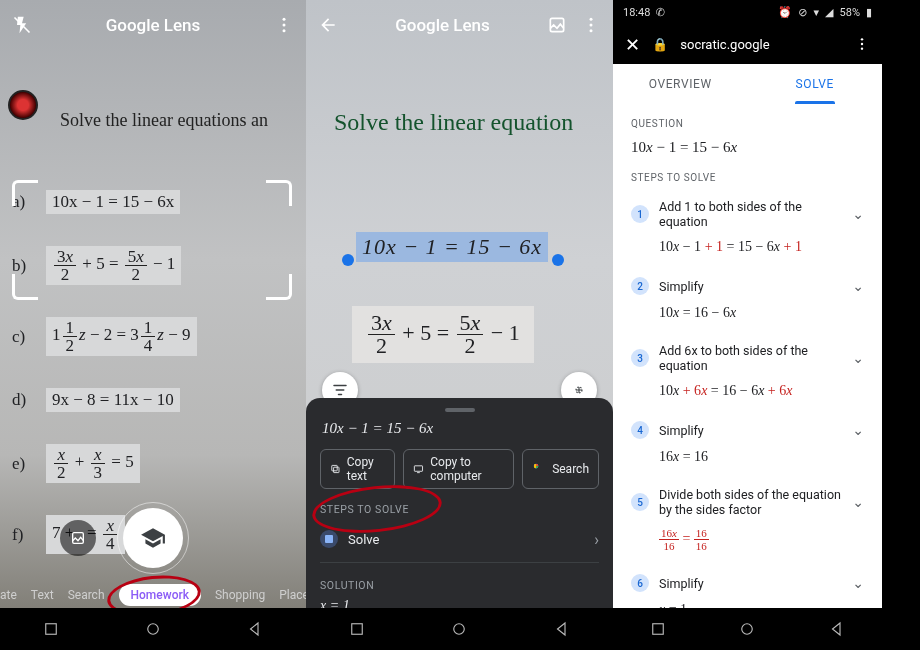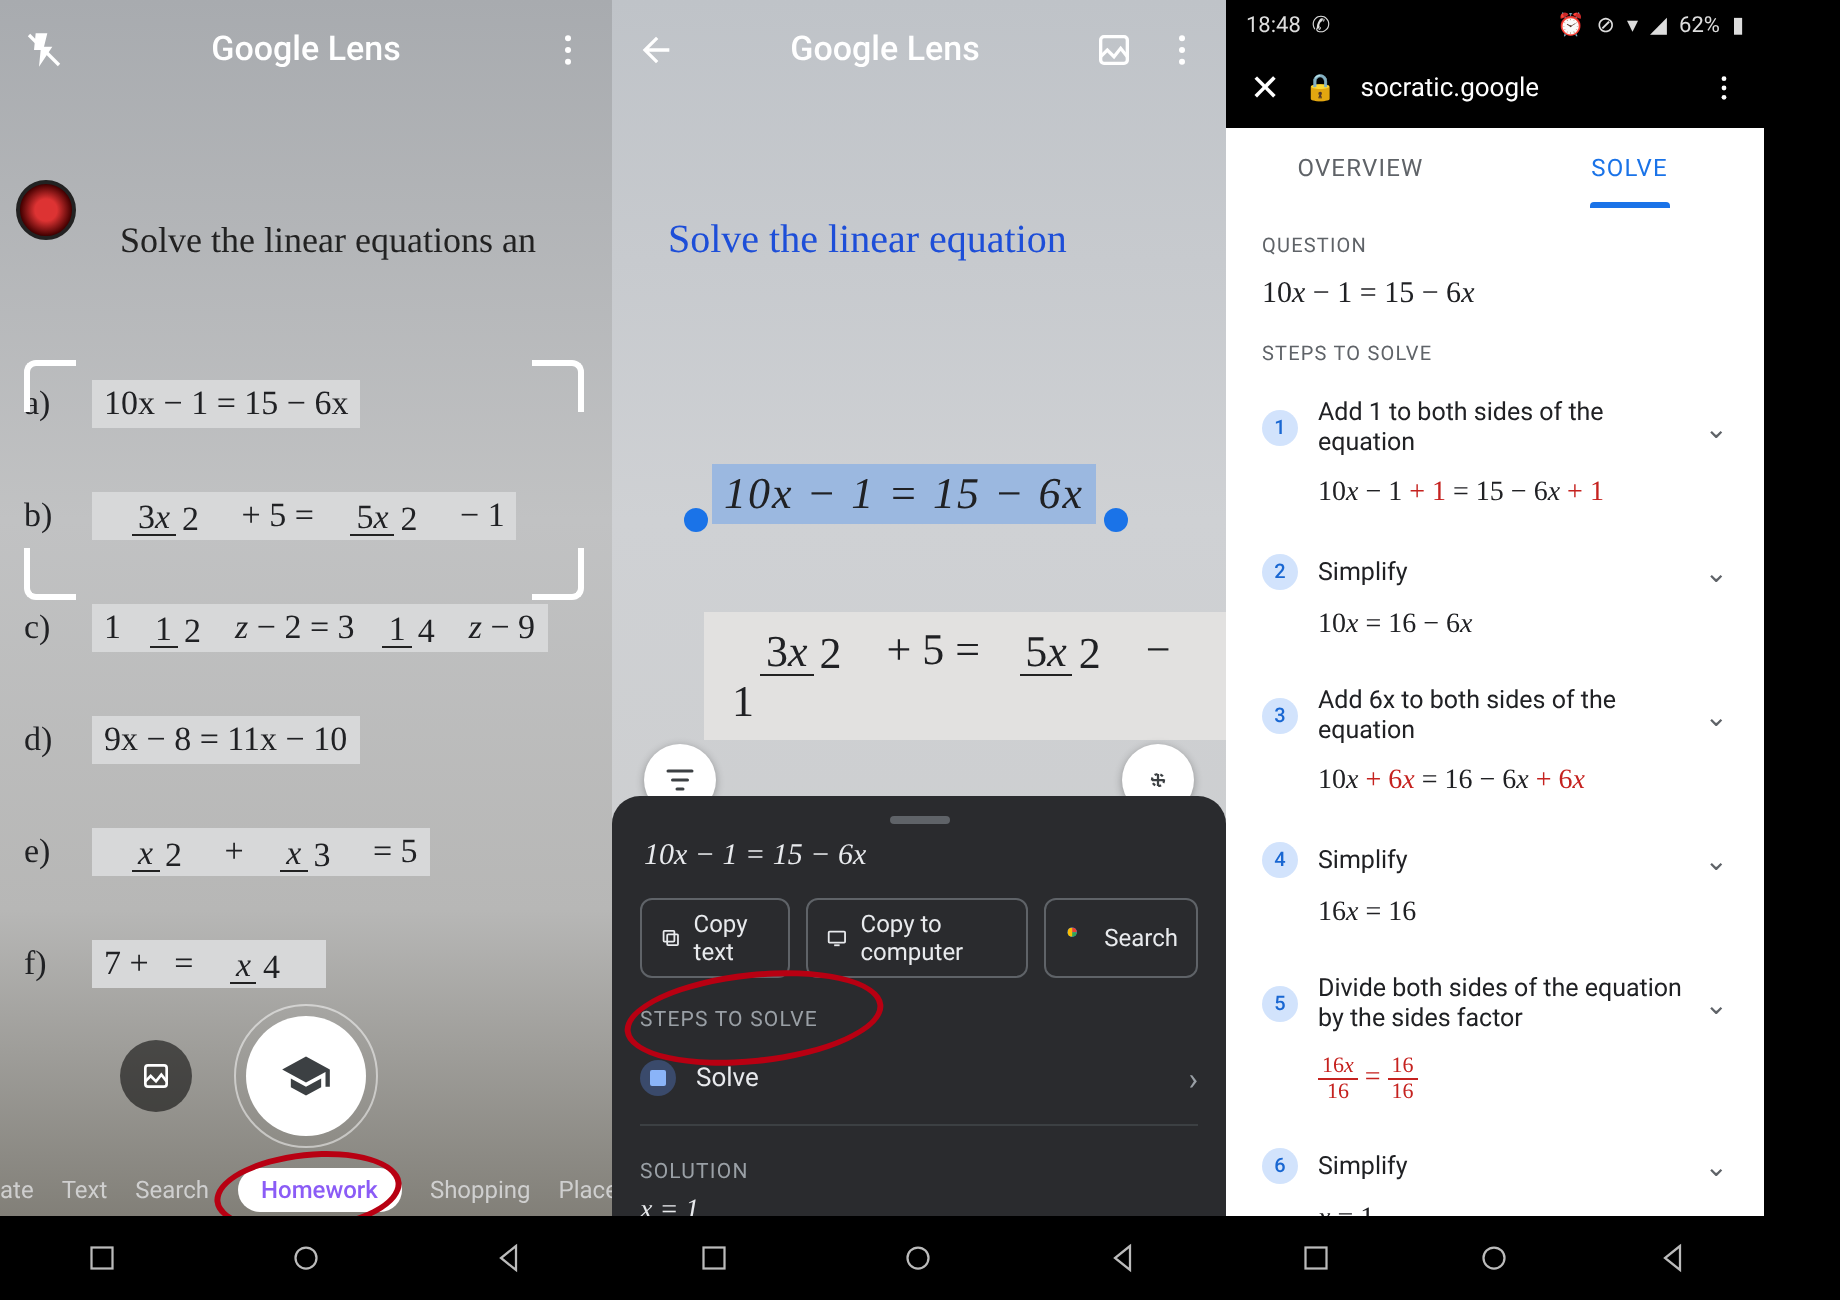--- a/index.html
+++ b/index.html
@@ -15,41 +15,41 @@
   .pane1 .topbar, .pane2 .topbar { color:#fff;gap:28px; }
   .title { font-size:17px; font-weight:500; }
   .icon { width:20px; height:20px; display:inline-flex; align-items:center; justify-content:center; fill:#fff; color:#fff; }
   .right-icons { display:flex; gap:14px; align-items:center; }
   .headline { position:absolute; top:110px; left:60px; right:0; font-family: "Times New Roman", serif; font-size:18px; color:#222; white-space:nowrap; overflow:hidden; }
   .rec-badge { position:absolute; top:90px; left:8px; width:30px; height:30px; border-radius:50%; background:radial-gradient(circle,#d33 30%,#400 70%); border:2px solid #222; }
   .eq-list { position:absolute; top:190px; left:12px; right:12px; font-family:"Times New Roman",serif; font-size:17px; }
   .eq-row { display:flex; align-items:center; margin-bottom:32px; }
   .eq-label { width:34px; }
   .eq-body { background:#d7d8d9; padding:2px 6px; display:inline-block; }
-  .frac { display:inline-flex; flex-direction:row; align-items:center; vertical-align:middle; margin:0 14px; line-height:1; }
+  .frac { display:inline-flex; flex-direction:column; align-items:center; vertical-align:middle; margin:0 2px; line-height:1; }
   .frac .n { border-bottom:1px solid #222; padding:0 3px; }
   .frac .d { padding:0 3px; }
   .crop { position:absolute; top:180px; left:12px; width:280px; height:120px; pointer-events:none; }
   .crop span { position:absolute; width:26px; height:26px; border:3px solid #fff; }
   .crop .tl{top:0;left:0;border-right:none;border-bottom:none;border-top-left-radius:6px;}
   .crop .tr{top:0;right:0;border-left:none;border-bottom:none;border-top-right-radius:6px;}
   .crop .bl{bottom:0;left:0;border-right:none;border-top:none;border-bottom-left-radius:6px;}
   .crop .br{bottom:0;right:0;border-left:none;border-top:none;border-bottom-right-radius:6px;}
   .big-shutter { position:absolute; bottom:82px; left:50%; transform:translateX(-50%); width:60px; height:60px; border-radius:50%; background:#fff; display:flex; align-items:center; justify-content:center; z-index:4; }
   .big-shutter::before{content:"";position:absolute;inset:-6px;border:1px solid rgba(255,255,255,.5);border-radius:50%;}
   .gallery-chip { position:absolute; bottom:94px; left:60px; width:36px; height:36px; border-radius:50%; background:rgba(0,0,0,.55); display:flex; align-items:center; justify-content:center; z-index:4;}
   .modes { position:absolute; bottom:44px; left:0; right:0; display:flex; gap:14px; justify-content:center; align-items:center; color:#cfcfcf; font-size:12px; z-index:4;}
   .mode-active { background:#fff; color:#8b5cf6; padding:4px 12px; border-radius:14px; font-weight:500; }
   .ellipse { position:absolute; border:3px solid #b80012; border-radius:50%; transform:rotate(-6deg); pointer-events:none; z-index:6;}
   .pane1 .ellipse { bottom:34px; left:107px; width:94px; height:40px; }
   .navbar { position:absolute; bottom:0; left:0; right:0; height:42px; background:#000; display:flex; justify-content:space-around; align-items:center; z-index:10;}
   .nav-icon { width:18px; height:18px; stroke:#bbb; fill:none; stroke-width:1.5; }
   
   .p2-bg { background:linear-gradient(#bfc3c8,#cfd1d4 40%,#cacbcb); }
-  .p2headline { position:absolute; top:109px; left:28px; font-family:"Times New Roman",serif; font-size:20px; color:#1d4ed8; white-space:nowrap; }
+  .p2headline { position:absolute; top:109px; left:28px; font-family:"Times New Roman",serif; font-size:24px; color:#14532d; white-space:nowrap; }
   .p2-sel { position:absolute; top:232px; left:50px; background:#9bb8e0; padding:2px 6px; font-family:"Times New Roman",serif; font-size:22px; font-style:italic; letter-spacing:1px; }
   .sel-dot { position:absolute; width:12px; height:12px; background:#1a73e8; border-radius:50%; }
   .sel-dot.l { top:254px; left:36px; }
   .sel-dot.r { top:254px; left:246px; }
   .p2-eq2 { position:absolute; top:306px; left:46px; background:#e2e1e0; padding:6px 14px; font-family:"Times New Roman",serif; font-size:22px; }
   .roundbtn { position:absolute; width:36px; height:36px; border-radius:50%; background:#fff; display:flex; align-items:center; justify-content:center; box-shadow:0 1px 4px rgba(0,0,0,.3); z-index:3;}
   .roundbtn.l { top:372px; left:16px; }
   .roundbtn.r { top:372px; right:16px; }
   .sheet { position:absolute; left:0; right:0; bottom:42px; top:398px; background:#2a2b2e; color:#e8eaed; border-top-left-radius:14px; border-top-right-radius:14px; padding:10px 14px 0; z-index:5; font-size:13px;}
   .sheet .handle { width:30px; height:4px; background:#5f6368; border-radius:2px; margin:0 auto 8px; }
@@ -309,21 +309,21 @@
   </div>
 
   <div class="pane pane3">
     <div class="status">
       <span class="l"><span>18:48</span>&nbsp;&nbsp;✆</span>
       <span class="r">
         <span>⏰</span>
         <span>⊘</span>
         <span>▾</span>
         <span>◢</span>
-        <span>62%</span>
+        <span>58%</span>
         <span>▮</span>
       </span>
     </div>
     <div class="p3top">
       <span style="font-size:18px">✕</span>
       <span>🔒</span>
       <span style="flex:1">socratic.google</span>
       <span>
           <svg width="16" height="16" viewBox="0 0 24 24" fill="#fff">
             <circle cx="12" cy="5" r="1.8"></circle>

